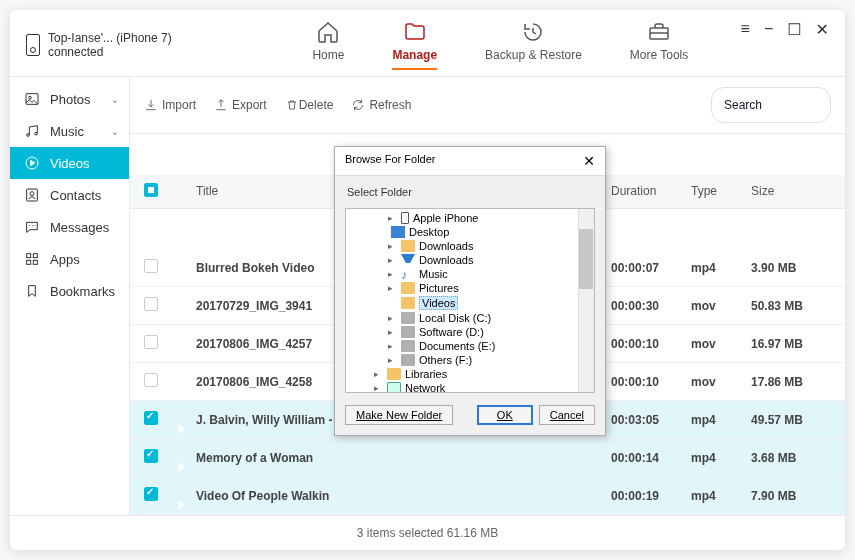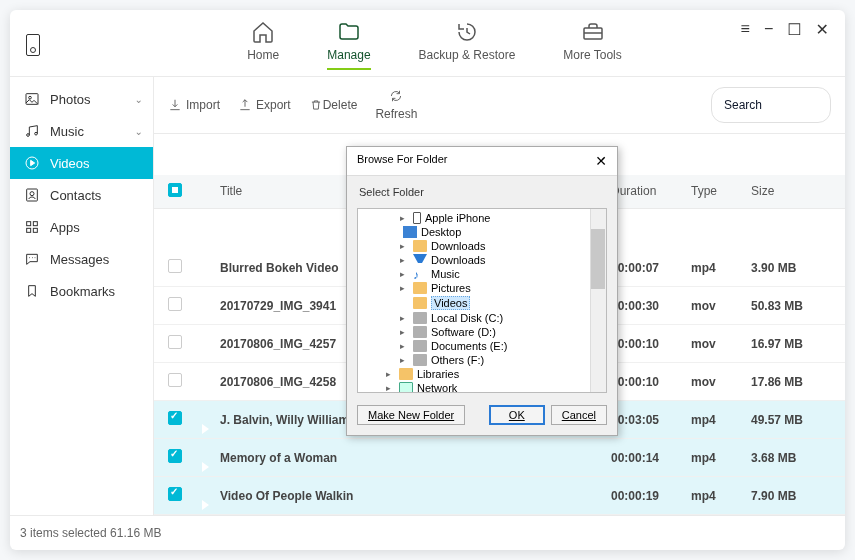--- a/index.html
+++ b/index.html
@@ -4,26 +4,26 @@
 <style>
 * { box-sizing: border-box; margin: 0; padding: 0; font-family: -apple-system, "Segoe UI", Arial, sans-serif; }
 body { width: 855px; height: 560px; background: #f5f7f9; overflow: hidden; position: relative; }
 .app { background: #fff; border-radius: 6px; box-shadow: 0 2px 12px rgba(0,0,0,0.12); position: absolute; inset: 10px; overflow: hidden; display: flex; flex-direction: column; }
 .header { display: flex; align-items: center; padding: 10px 16px 6px; border-bottom: 1px solid #eaeaea; position: relative; }
 .device { display: flex; align-items: center; gap: 8px; font-size: 12px; color: #333; }
 .device-icon { width: 14px; height: 22px; border: 1.5px solid #333; border-radius: 2px; position: relative; }
 .device-icon::after { content:''; position:absolute; bottom:2px; left:50%; transform:translateX(-50%); width:4px; height:4px; border:1px solid #333; border-radius:50%; }
 .nav { display: flex; gap: 48px; margin: 0 auto; }
 .nav-item { display: flex; flex-direction: column; align-items: center; gap: 4px; font-size: 12px; color: #555; cursor: pointer; padding-bottom: 6px; }
-.nav-item.active { color: #14532d; border-bottom: 2px solid #84cc16; }
+.nav-item.active { color: #b91c1c; border-bottom: 2px solid #f97316; font-weight: bold; }
 .nav-item svg { width: 24px; height: 24px; }
 .win-controls { position: absolute; right: 16px; top: 10px; display: flex; gap: 14px; font-size: 16px; color: #333; }
 .win-controls span { cursor: pointer; }
 .body { display: flex; flex: 1; overflow: hidden; }
-.sidebar { width: 144px; border-right: 1px solid #eaeaea; padding-top: 6px; }
+.sidebar { width: 120px; border-right: 1px solid #eaeaea; padding-top: 6px; }
 .side-item { display: flex; align-items: center; gap: 10px; padding: 8px 14px; font-size: 13px; color: #333; cursor: pointer; position: relative; }
 .side-item.active { background: #00b9d6; color: #fff; }
 .side-item .chev { position: absolute; right: 10px; font-size: 10px; color: #888; }
 .main { flex: 1; display: flex; flex-direction: column; justify-content: space-between; }
 .toolbar { display: flex; align-items: center; gap: 18px; padding: 10px 14px; font-size: 12px; color: #555; border-bottom: 1px solid #eaeaea; }
 .toolbar .search { margin-left: auto; width: 120px; height: 36px; border: 1px solid #e0e0e0; border-radius: 13px; padding: 0 12px; font-size: 12px; color: #0f172a; display:flex; align-items:center; }
 .thead { display: flex; align-items: center; padding: 8px 14px; background: #f5f7f8; font-size: 12px; color: #555; border-bottom: 1px solid #eaeaea; }
 .col-check { width: 28px; }
 .col-play { width: 24px; }
 .col-title { flex: 1; }
@@ -32,22 +32,22 @@
 .col-size { width: 80px; }
 .row { display: flex; align-items: center; padding: 10px 14px; font-size: 12px; color: #444; border-bottom: 1px solid #f0f0f0; font-weight: bold; }
 .row.sel { background: #e1f6fa; }
 .chk { width: 14px; height: 14px; border: 1px solid #ccc; border-radius: 2px; display: inline-block; }
 .chk.on { background: #00b9d6; border-color: #00b9d6; position: relative; }
 .chk.on::after { content:'✓'; color:#fff; font-size:10px; position:absolute; left:1px; top:-2px; }
 .chk.hd { background:#00b9d6; border-color:#00b9d6; position:relative; }
 .chk.hd::after { content:''; position:absolute; inset:3px; background:#fff; }
 .play { width: 18px; height: 18px; background: #d4d4d4; border-radius: 2px; position: relative; }
 .play::after { content:''; position:absolute; left:6px; top:4px; border-left:7px solid #fff; border-top:5px solid transparent; border-bottom:5px solid transparent; }
-.footer { padding: 10px; text-align: left; font-size: 12px; color: #666; border-top: 1px solid #eaeaea; }
-.dialog { position: absolute; left: 346px; top: 146px; width: 272px; background: #f0f0f0; border: 1px solid #aaa; box-shadow: 2px 2px 8px rgba(0,0,0,0.25); font-size: 11px; }
+.footer { padding: 10px; text-align: center; font-size: 12px; color: #666; border-top: 1px solid #eaeaea; }
+.dialog { position: absolute; left: 334px; top: 146px; width: 272px; background: #f0f0f0; border: 1px solid #aaa; box-shadow: 2px 2px 8px rgba(0,0,0,0.25); font-size: 11px; }
 .dlg-title { display: flex; justify-content: space-between; padding: 6px 10px; background: #fff; border-bottom: 1px solid #ddd; }
 .dlg-title .x { cursor: pointer; font-size: 14px; }
 .dlg-sub { padding: 10px 12px 6px; color: #333; }
 .tree-wrap { margin: 4px 10px; background: #fff; border: 1px solid #bbb; height: 185px; overflow-y: auto; padding: 2px 0; position:relative; }
 .tree-scroll { position:absolute; right:0; top:0; bottom:0; width:16px; background:#f0f0f0; border-left:1px solid #ddd; }
 .tree-thumb { position:absolute; right:1px; top:20px; width:14px; height:60px; background:#c8c8c8; border-radius:0; }
 .tree-item { display: flex; align-items: center; gap: 4px; padding: 1px 4px; white-space: nowrap; }
 .tree-item .tri { width: 9px; display:inline-block; color:#666; font-size:9px; }
 .tree-item .ic { width: 14px; height: 12px; display:inline-block; }
 .tree-item.sel span.lbl { background: #cde8ff; border: 1px dotted #6aa8e0; padding: 0 2px; }
@@ -64,20 +64,24 @@
 .dlg-btns .spacer { flex: 1; }
 svg { stroke: currentColor; fill: none; stroke-width: 1.5; }
 </style>
 </head>
 <body>
 
 <div class="app">
   <div class="header">
     <div class="device">
       <span class="device-icon"></span>
+      <div>
+        <div>Top-Ianse'... (iPhone 7)</div>
+        <div>connected</div>
+      </div>
     </div>
     <div class="nav">
       <div class="nav-item">
         <svg viewBox="0 0 24 24">
             <path d="M3 11l9-8 9 8v10a1 1 0 01-1 1h-5v-7h-6v7H4a1 1 0 01-1-1V11z"></path>
           </svg>
         <span>Home</span>
       </div>
       <div class="nav-item active">
         <svg viewBox="0 0 24 24">
@@ -137,33 +141,33 @@
       <div class="side-item">
           <svg width="16" height="16" viewBox="0 0 24 24">
             <rect x="4" y="3" width="16" height="18" rx="1"></rect>
             <circle cx="12" cy="10" r="3"></circle>
             <path d="M7 18c1-2 3-3 5-3s4 1 5 3"></path>
           </svg>
           <span>Contacts</span>
         </div>
       <div class="side-item">
           <svg width="16" height="16" viewBox="0 0 24 24">
+            <path d="M4 5h16v11H9l-5 4V5z"></path>
+            <path d="M8 10h1M12 10h1M16 10h1"></path>
+          </svg>
+          <span>Messages</span>
+        </div>
+      <div class="side-item">
+          <svg width="16" height="16" viewBox="0 0 24 24">
             <rect x="4" y="4" width="6" height="6"></rect>
             <rect x="14" y="4" width="6" height="6"></rect>
             <rect x="4" y="14" width="6" height="6"></rect>
             <rect x="14" y="14" width="6" height="6"></rect>
           </svg>
           <span>Apps</span>
-        </div>
-      <div class="side-item">
-          <svg width="16" height="16" viewBox="0 0 24 24">
-            <path d="M4 5h16v11H9l-5 4V5z"></path>
-            <path d="M8 10h1M12 10h1M16 10h1"></path>
-          </svg>
-          <span>Messages</span>
         </div>
       <div class="side-item">
           <svg width="16" height="16" viewBox="0 0 24 24">
             <path d="M7 4h10v16l-5-4-5 4V4z"></path>
           </svg>
           <span>Bookmarks</span>
         </div>
     </div>
 
     <div class="main">
@@ -179,21 +183,21 @@
               <path d="M12 15V3m-4 4l4-4 4 4M4 20h16"></path>
             </svg>
             <span>Export</span>
           </span>
         <span style="display:flex;align-items:center;gap:0;cursor:pointer;">
             <svg width="14" height="14" viewBox="0 0 24 24">
               <path d="M5 7h14M9 7V5h6v2m-8 0l1 12h8l1-12"></path>
             </svg>
             <span>Delete</span>
           </span>
-        <span style="display:flex;align-items:center;gap:4px;cursor:pointer;flex-direction:column;">
+        <span style="display:flex;align-items:center;gap:4px;cursor:pointer;">
             <svg width="14" height="14" viewBox="0 0 24 24">
               <path d="M4 12a8 8 0 0114-5M20 12a8 8 0 01-14 5M18 3v5h-5M6 21v-5h5"></path>
             </svg>
             <span>Refresh</span>
           </span>
         <div class="search">
             <span>Search</span>
           </div>
       </div>
 

